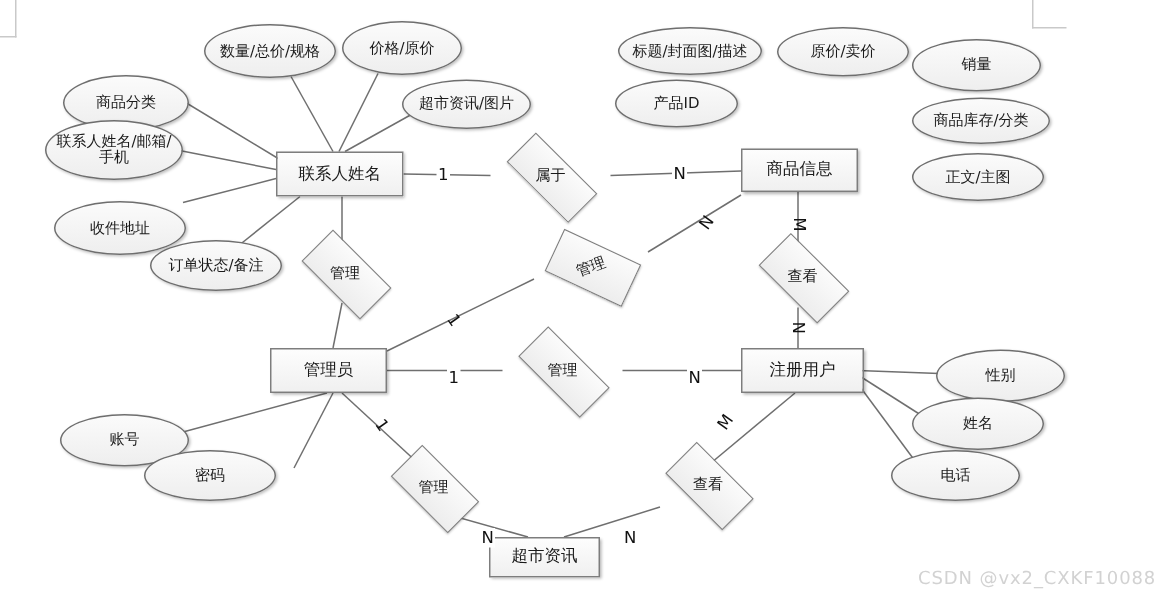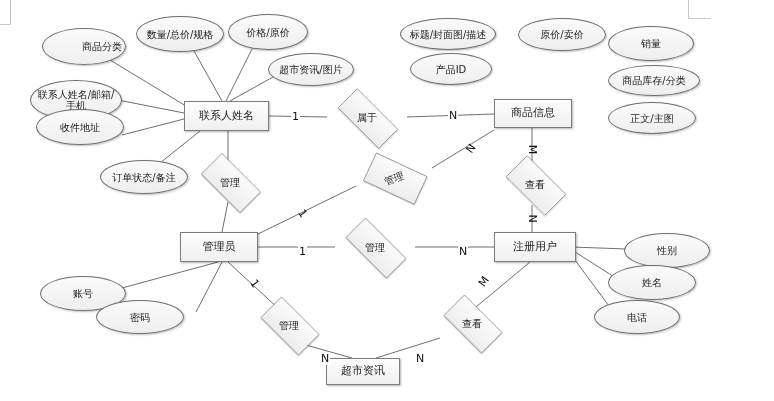--- a/index.html
+++ b/index.html
@@ -155,42 +155,42 @@
       </div>
       <div class="node entity" style="left: 180px; top: 232px; width: 78px; height: 30px;">
         <span>管理员</span>
       </div>
       <div class="node entity" style="left: 494px; top: 232px; width: 82px; height: 30px;">
         <span>注册用户</span>
       </div>
       <div class="node entity" style="left: 326px; top: 358px; width: 74px; height: 27px;">
         <span>超市资讯</span>
       </div>
-      <div class="node attr" style="left: 42px; top: 28px; width: 84px; height: 37px; justify-content: flex-end;">
+      <div class="node attr" style="left: 42px; top: 50px; width: 84px; height: 37px;">
         <span>商品分类</span>
       </div>
       <div class="node attr" style="left: 136px; top: 16px; width: 88px; height: 36px;">
         <span>数量/总价/规格</span>
       </div>
       <div class="node attr" style="left: 228px; top: 14px; width: 80px; height: 36px;">
         <span>价格/原价</span>
       </div>
       <div class="node attr" style="left: 268px; top: 53px; width: 86px; height: 33px;">
         <span>超市资讯/图片</span>
       </div>
       <div class="node attr" style="left: 30px; top: 80px; width: 92px; height: 40px;">
         <span>联系人姓名/邮箱/手机</span>
       </div>
-      <div class="node attr" style="left: 36px; top: 109px; width: 88px; height: 36px;">
+      <div class="node attr" style="left: 36px; top: 134px; width: 88px; height: 36px;">
         <span>收件地址</span>
       </div>
       <div class="node attr" style="left: 100px; top: 160px; width: 88px; height: 34px;">
         <span>订单状态/备注</span>
       </div>
-      <div class="node attr" style="left: 400px; top: 18px; width: 96px; height: 32px;">
+      <div class="node attr" style="left: 412px; top: 18px; width: 96px; height: 32px;">
         <span>标题/封面图/描述</span>
       </div>
       <div class="node attr" style="left: 410px; top: 53px; width: 82px; height: 32px;">
         <span>产品ID</span>
       </div>
       <div class="node attr" style="left: 518px; top: 18px; width: 88px; height: 33px; align-items: center;">
         <span>原价/卖价</span>
       </div>
       <div class="node attr" style="left: 608px; top: 26px; width: 86px; height: 35px;">
         <span>销量</span>
@@ -239,20 +239,21 @@
       <div class="node rel" style="left: 252px; top: 305px; width: 74px; height: 40px; position: absolute;">
         <span class="dshape"></span>
         <span class="dlabel">管理</span>
       </div>
       <div class="node rel" style="left: 435px; top: 303px; width: 74px; height: 40px; position: absolute;">
         <span class="dshape"></span>
         <span class="dlabel">查看</span>
       </div>
     </div>
 
+  <div class="watermark" style="left:612px; top:378px;">CSDN @vx2_CXKF10088</div>
 <div class="card" style="left: 291px; top: 110px;">1</div>
     <div class="card" style="left: 448px; top: 109px;">N</div>
     <div class="card rot-diag-l" style="left: 466px; top: 142px;">N</div>
     <div class="card rot-n" style="left: 527px; top: 143px;">M</div>
     <div class="card rot-n" style="left: 527px; top: 212px;">N</div>
     <div class="card rot-diag" style="left: 298px; top: 207px;">1</div>
     <div class="card" style="left: 298px; top: 245px;">1</div>
     <div class="card" style="left: 458px; top: 245px;">N</div>
     <div class="card rot-diag" style="left: 250px; top: 277px;">1</div>
     <div class="card" style="left: 320px; top: 352px;">N</div>

